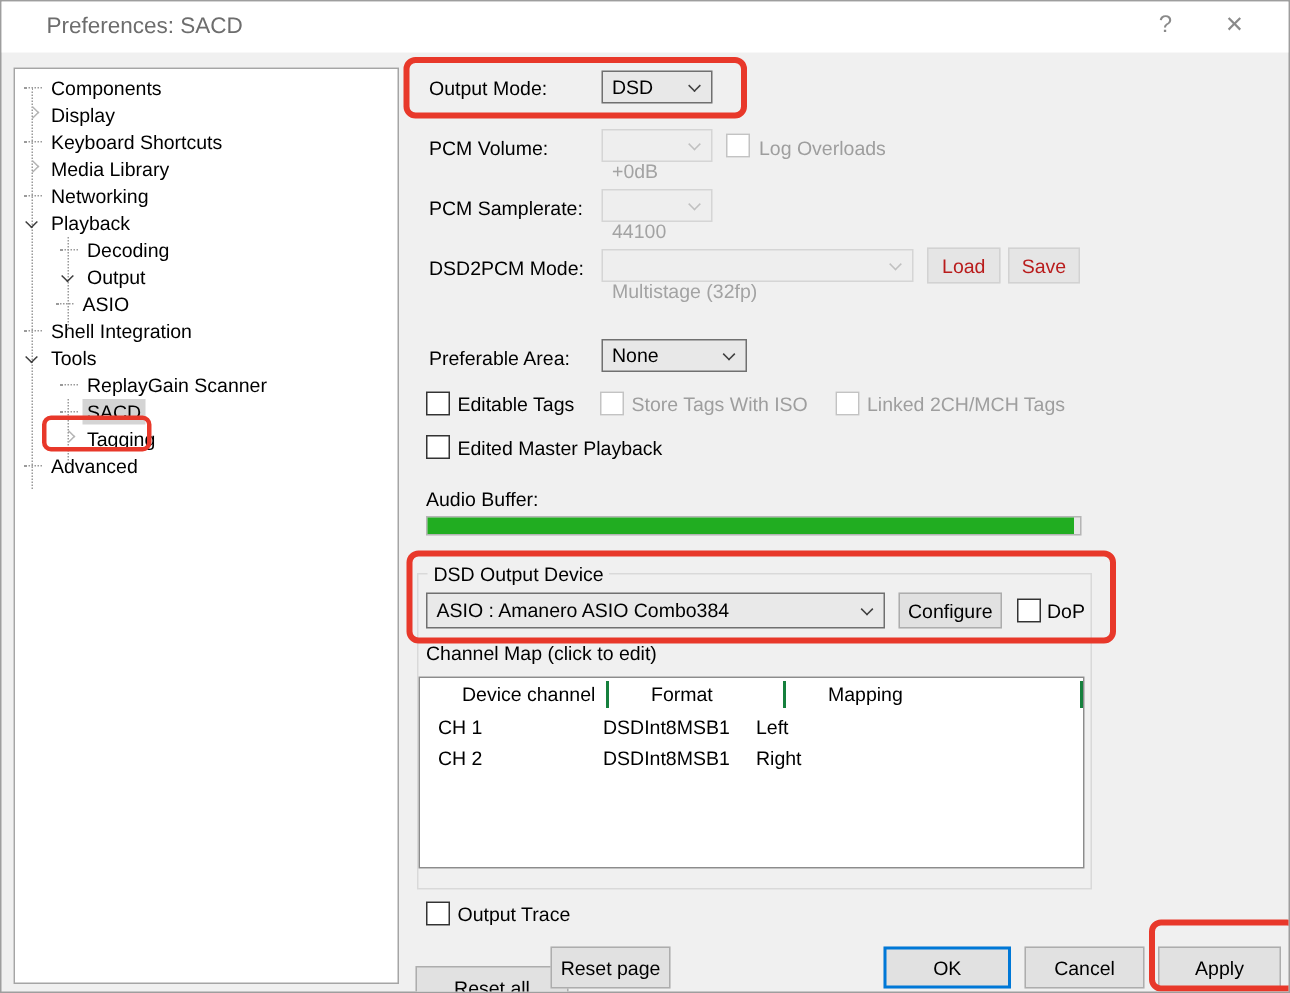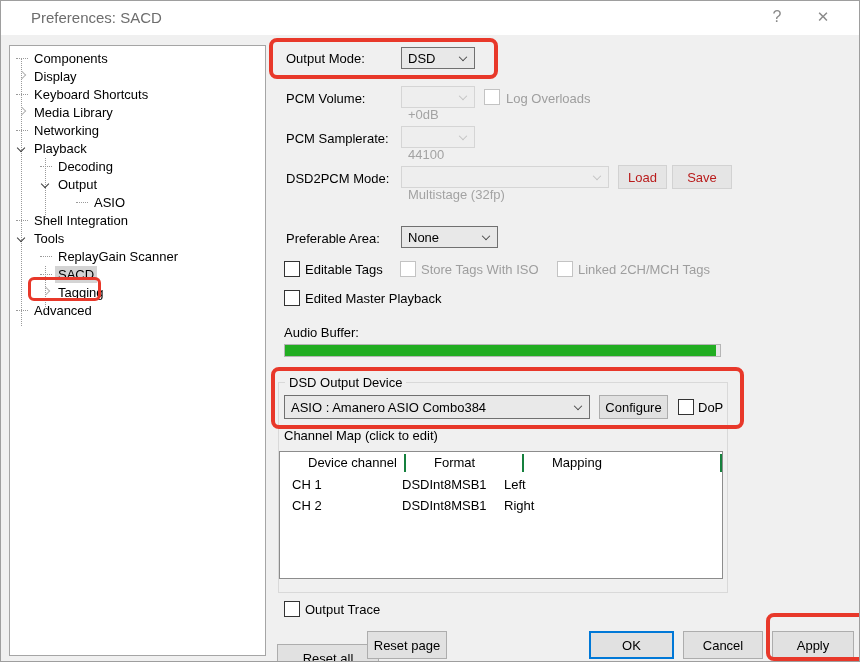--- a/index.html
+++ b/index.html
@@ -13,21 +13,21 @@
   .title { position:absolute; left:30px; top:8px; font-size:15px; color:#6d6d6d; }
   .cap-btn { position:absolute; top:0; width:44px; height:32px; text-align:center;
     line-height:32px; color:#8a8a8a; font-size:16px; cursor:default; }
   .cap-help { right:60px; }
   .cap-close { right:14px; font-size:15px; }
 
   
   .tree-panel { position:absolute; left:8px; top:44px; width:257px; height:611px;
     background:#fff; border:1px solid #a5a5a5; overflow:hidden;text-align:center; }
   .tree-item { display:flex; align-items:center; height:18px; white-space:nowrap; }
-  .lvl0 { padding-left:4px; } .lvl1 { padding-left:28px; } .lvl2 { padding-left:64px; }
+  .lvl0 { padding-left:4px; } .lvl1 { padding-left:28px; } .lvl2 { padding-left:25px; }
   .twisty { width:17px; height:18px; position:relative; flex:0 0 17px; }
   .chev { position:absolute; left:4px; top:6px; width:6px; height:6px;
     border-right:1.6px solid #3c3c3c; border-bottom:1.6px solid #3c3c3c;
     transform:rotate(45deg); }
   .chev.collapsed { border-color:#b4b4b4; transform:rotate(-45deg); left:5px; top:5px; }
   .stub { position:absolute; left:2px; top:9px; width:12px; border-top:1px dotted #9a9a9a; }
   .tree-label { padding:1px 3px; }
   .tree-label.selected { background:#d4d4d4; }
   .guide { position:absolute; border-left:1px dotted #9a9a9a; width:0; }
 
@@ -207,21 +207,21 @@
     <span class="combo-text">44100</span>
     <span class="combo-arrow"></span>
   </div>
 
   <div class="flabel" style="left:285px; top:170px;">DSD2PCM Mode:</div>
   <div class="combo disabled" style="left:400px; top:165px; width:208px; height:22px;">
     <span class="combo-text">Multistage (32fp)</span>
     <span class="combo-arrow"></span>
   </div>
   <div class="btn disabled" style="left:617px; top:164px; width:49px; height:24px;">Load</div>
-  <div class="btn disabled" style="left:671px; top:164px; width:60px; height:24px;">Save</div>
+  <div class="btn disabled" style="left:671px; top:164px; width:48px; height:24px;">Save</div>
 
   <div class="flabel" style="left:285px; top:230px;">Preferable Area:</div>
   <div class="combo" style="left:400px; top:225px; width:97px; height:22px;">
     <span class="combo-text">None</span>
     <span class="combo-arrow"></span>
   </div>
 
   <div class="cb" style="left:283px; top:260px;"></div>
   <div class="flabel" style="left:304px; top:261px;">Editable Tags</div>
   <div class="cb disabled" style="left:399px; top:260px;"></div>

